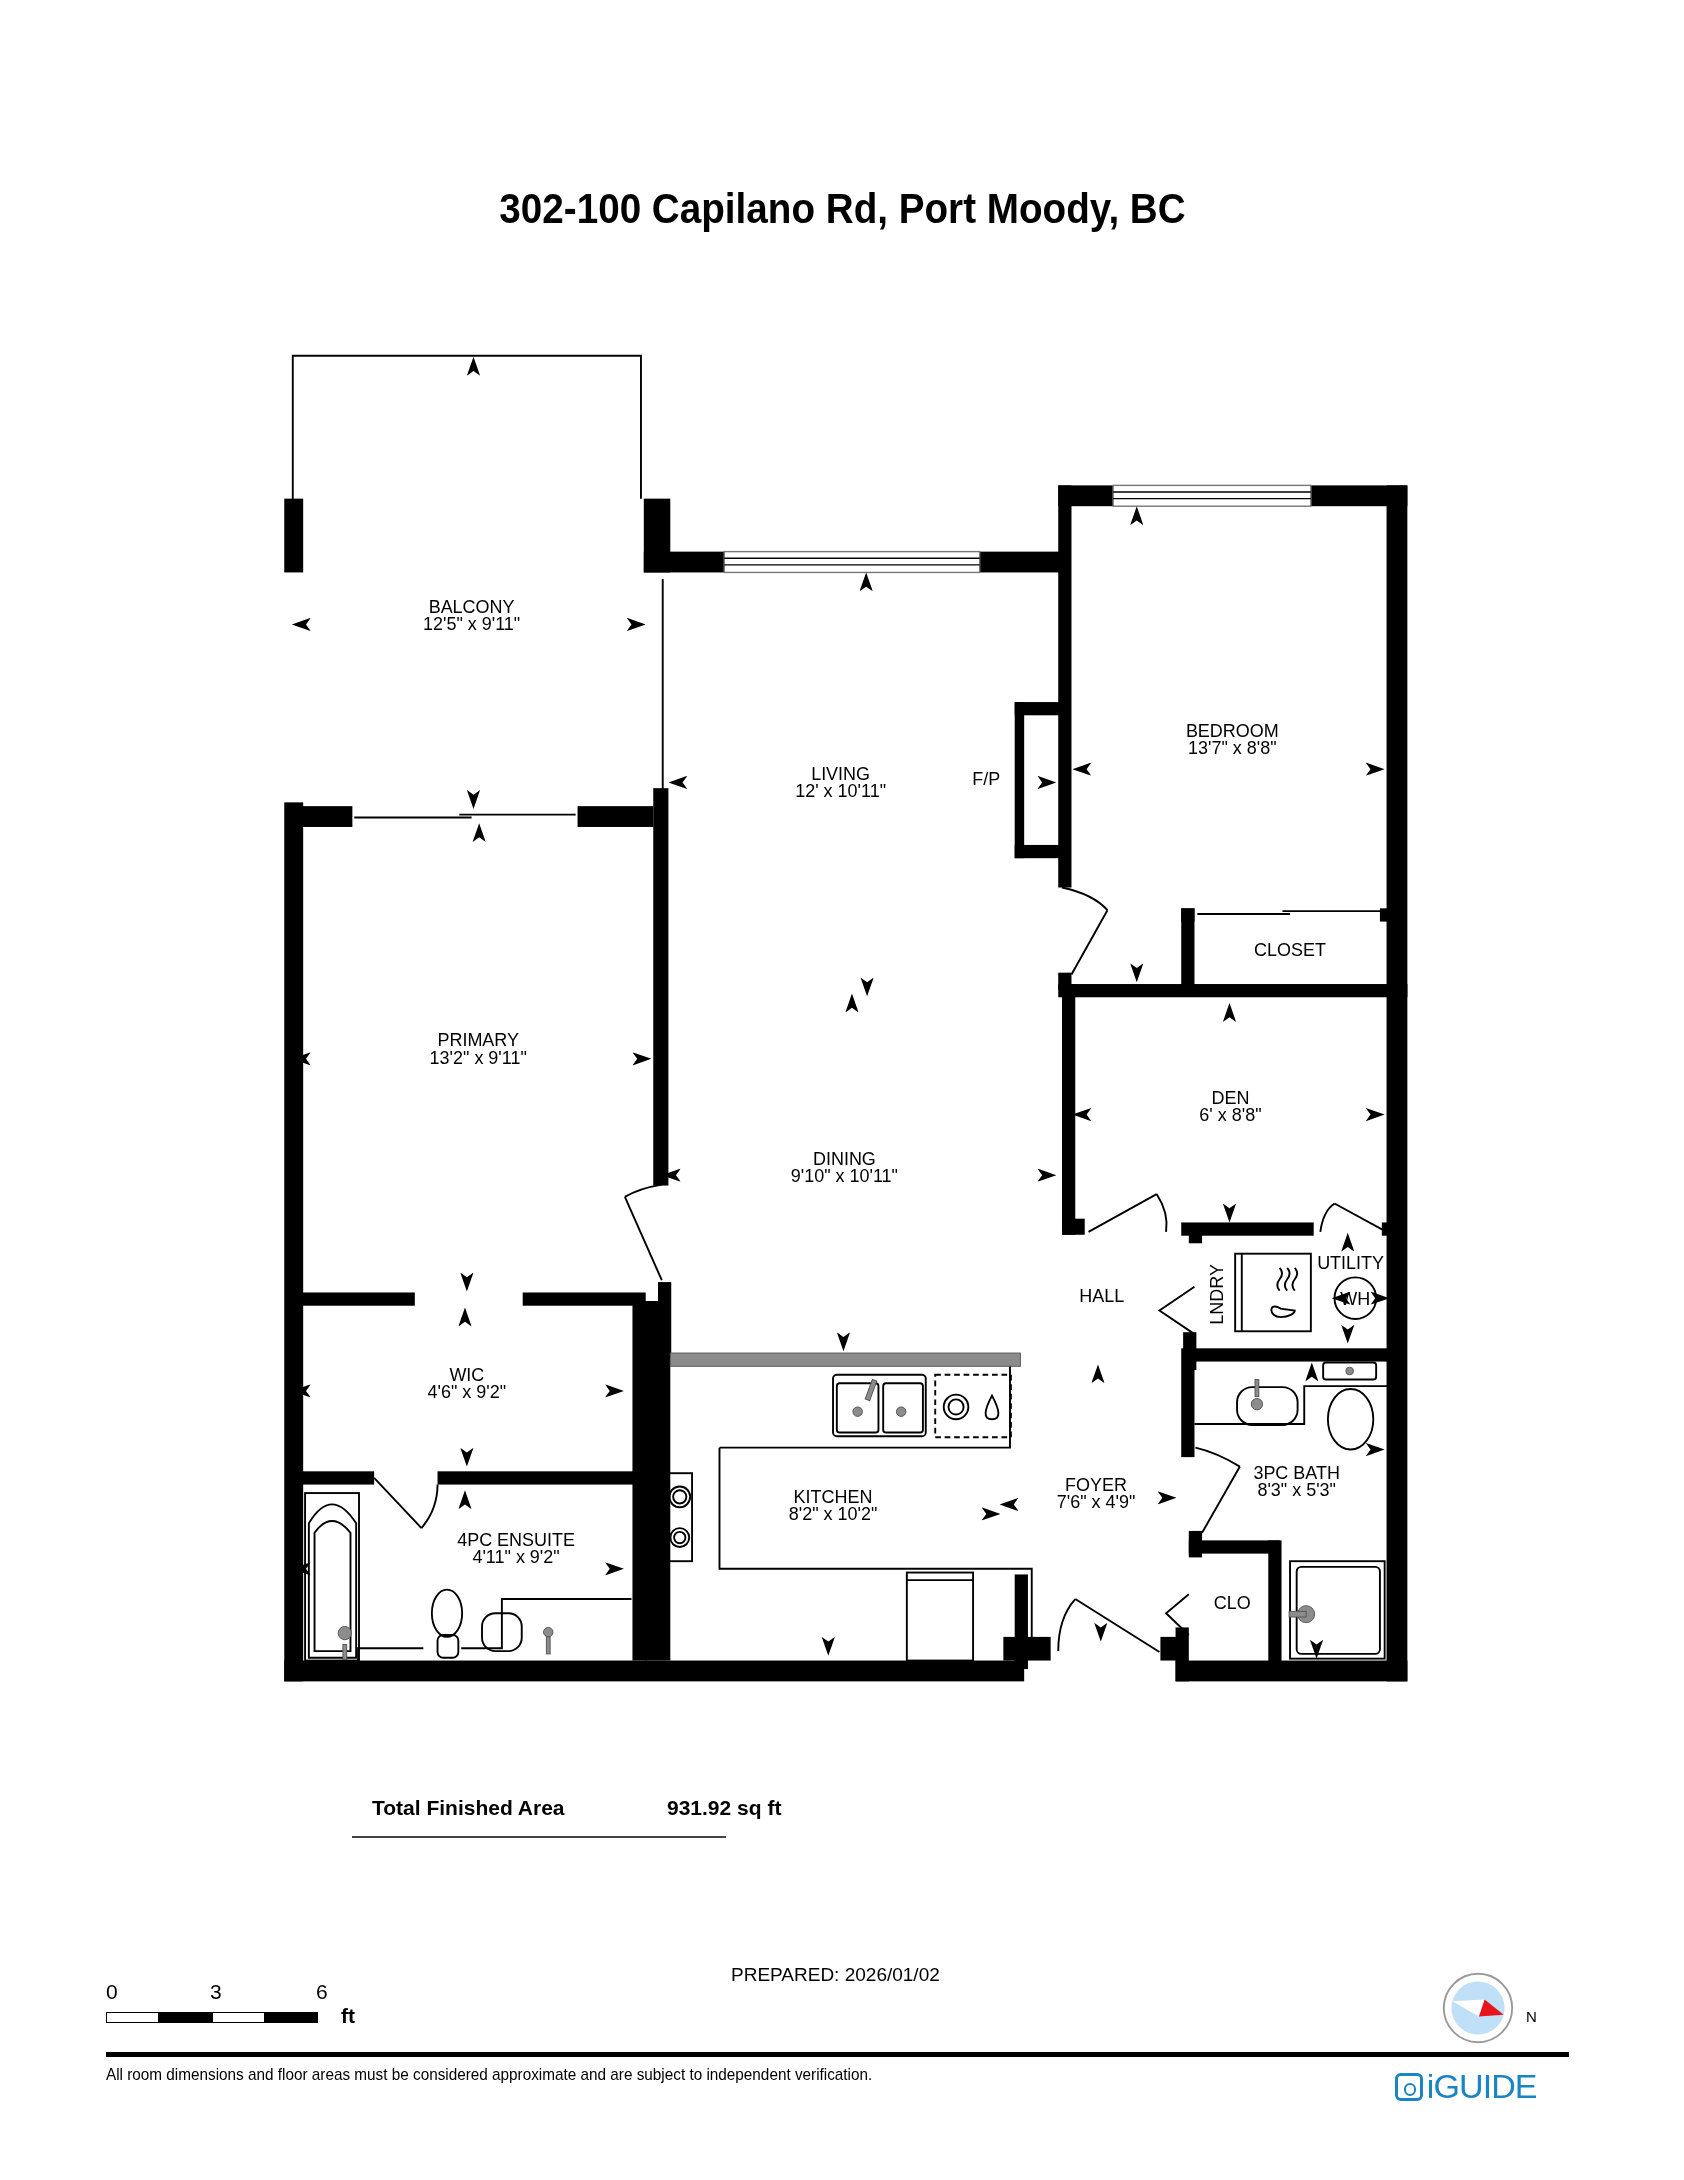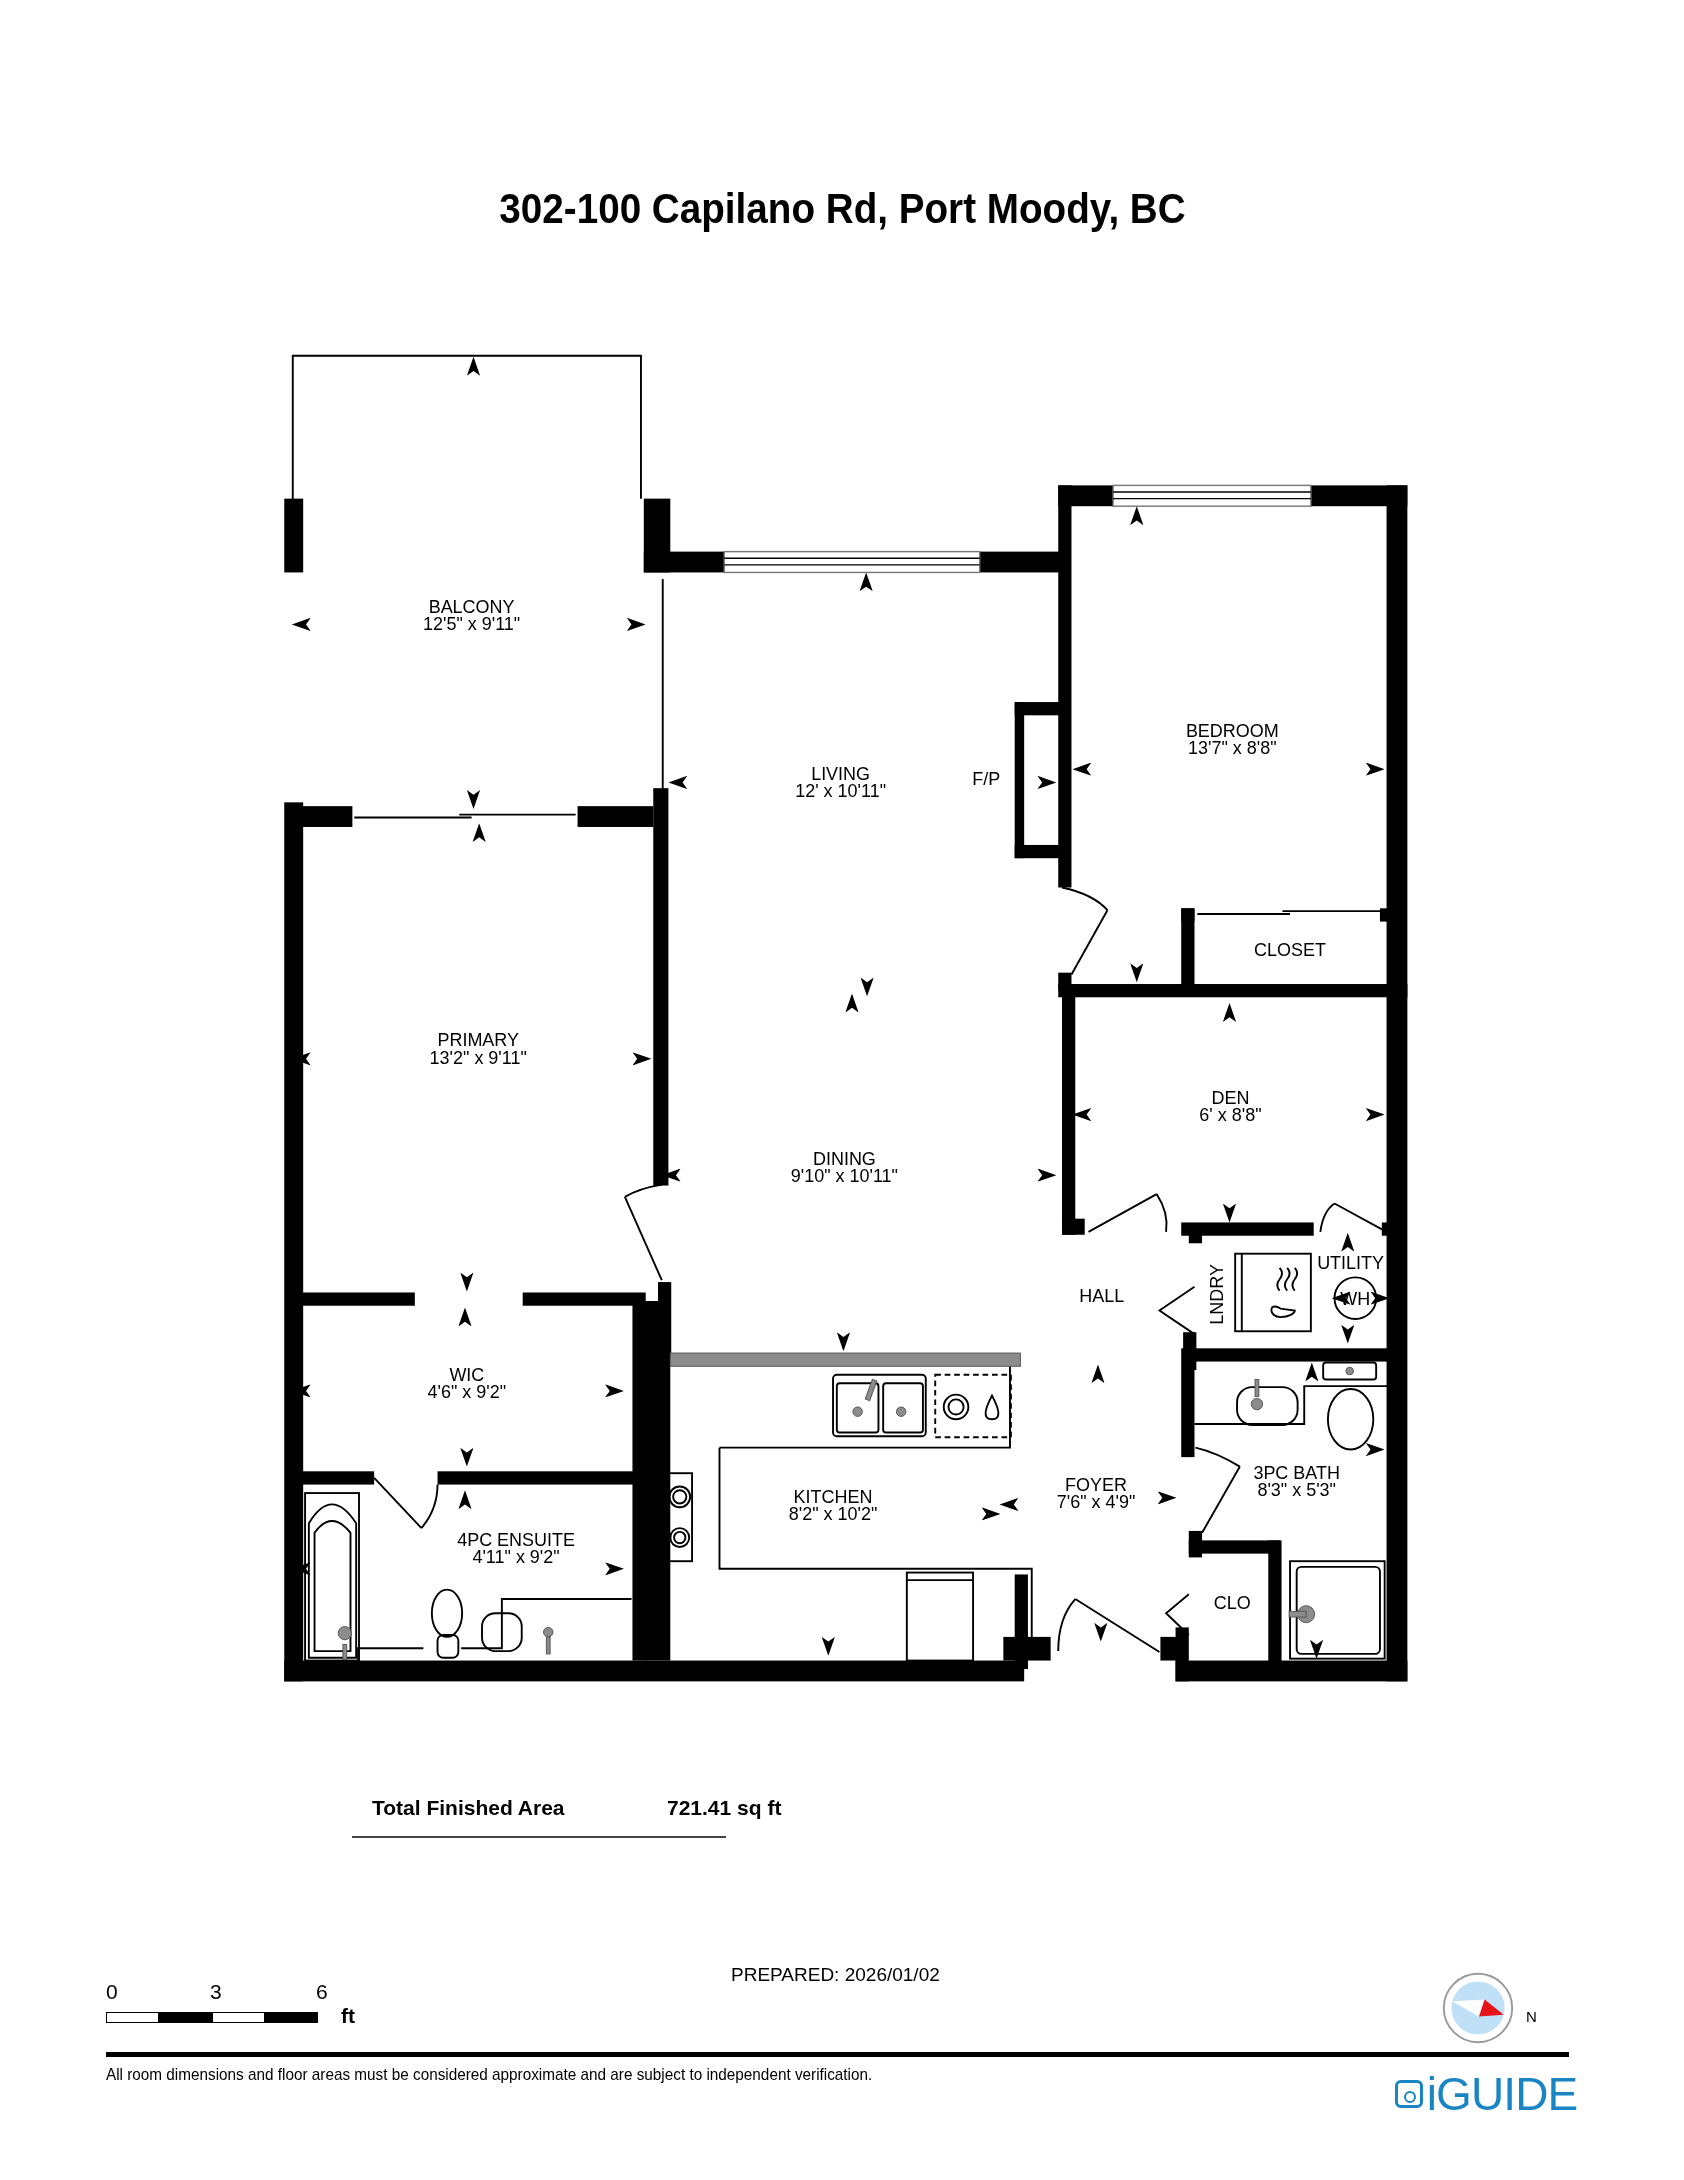--- a/index.html
+++ b/index.html
@@ -17,21 +17,21 @@
   .scale .nums span { position:absolute; top:0; }
   .scale .bar { display:flex; margin-top:5.7px; }
   .scale .bar div { width:53px; height:10.4px; border:1.4px solid #000; box-sizing:border-box; }
   .scale .bar .b { background:#000; }
   .scale .unit { position:absolute; left:235px; top:24px; font-size:21px;font-weight:bold; }
   .prepared { position:absolute; left:731px; top:1964px; font-size:19px; }
   .rule { position:absolute; left:106px; top:2052px; width:1463px; height:4.7px; background:#000; }
   .disclaimer { position:absolute; left:106px; top:2065px; font-size:17px; transform-origin:left top; transform:scaleX(0.9); }
   .compass { position:absolute; left:1440px; top:1970px; }
   .north { position:absolute; left:1526px; top:2008px; font-size:15px; }
-  .logo { position:absolute; left:1395px; top:2067px; display:flex; align-items:center; color:#1a85c4; font-size:46px; letter-spacing:-0.9px; }
+  .logo { position:absolute; left:1395px; top:2067px; display:flex; align-items:center; color:#1a85c4; font-size:34px; letter-spacing:-0.9px; }
   .logo .mark { width:28px; height:28px; border:3.8px solid #1a85c4; border-radius:5.7px; box-sizing:border-box; margin-right:3.8px; position:relative; }
   .logo .mark:after { content:""; position:absolute; left:5.7px; top:7.6px; width:8.5px; height:8.5px; border:2.8px solid #1a85c4; border-radius:50%; }
 </style>
 </head>
 <body>
 
 <div class="title">302-100 Capilano Rd, Port Moody, BC</div>
 
 <svg class="plan" width="1685" height="2180" viewBox="0 0 1780 2304" xmlns="http://www.w3.org/2000/svg">
   <defs>
@@ -292,21 +292,21 @@
     <text class="room-label" x="1370" y="1581">8'3" x 5'3"</text>
     <text class="room-label" x="545" y="1634">4PC ENSUITE</text>
     <text class="room-label" x="545" y="1652">4'11" x 9'2"</text>
     <text class="room-label" x="1302" y="1700">CLO</text>
   </g>
 </svg>
 
 <div class="summary">
   <div class="row total">
     <span class="k">Total Finished Area</span>
-    <span>721.41 sq ft</span>
+    <span>931.92 sq ft</span>
   </div>
   <div class="divider"></div>
 </div>
 
 <div class="scale">
   <div class="nums">
     <span style="left:0">0</span>
     <span style="left:104px">3</span>
     <span style="left:210px">6</span>
   </div>

